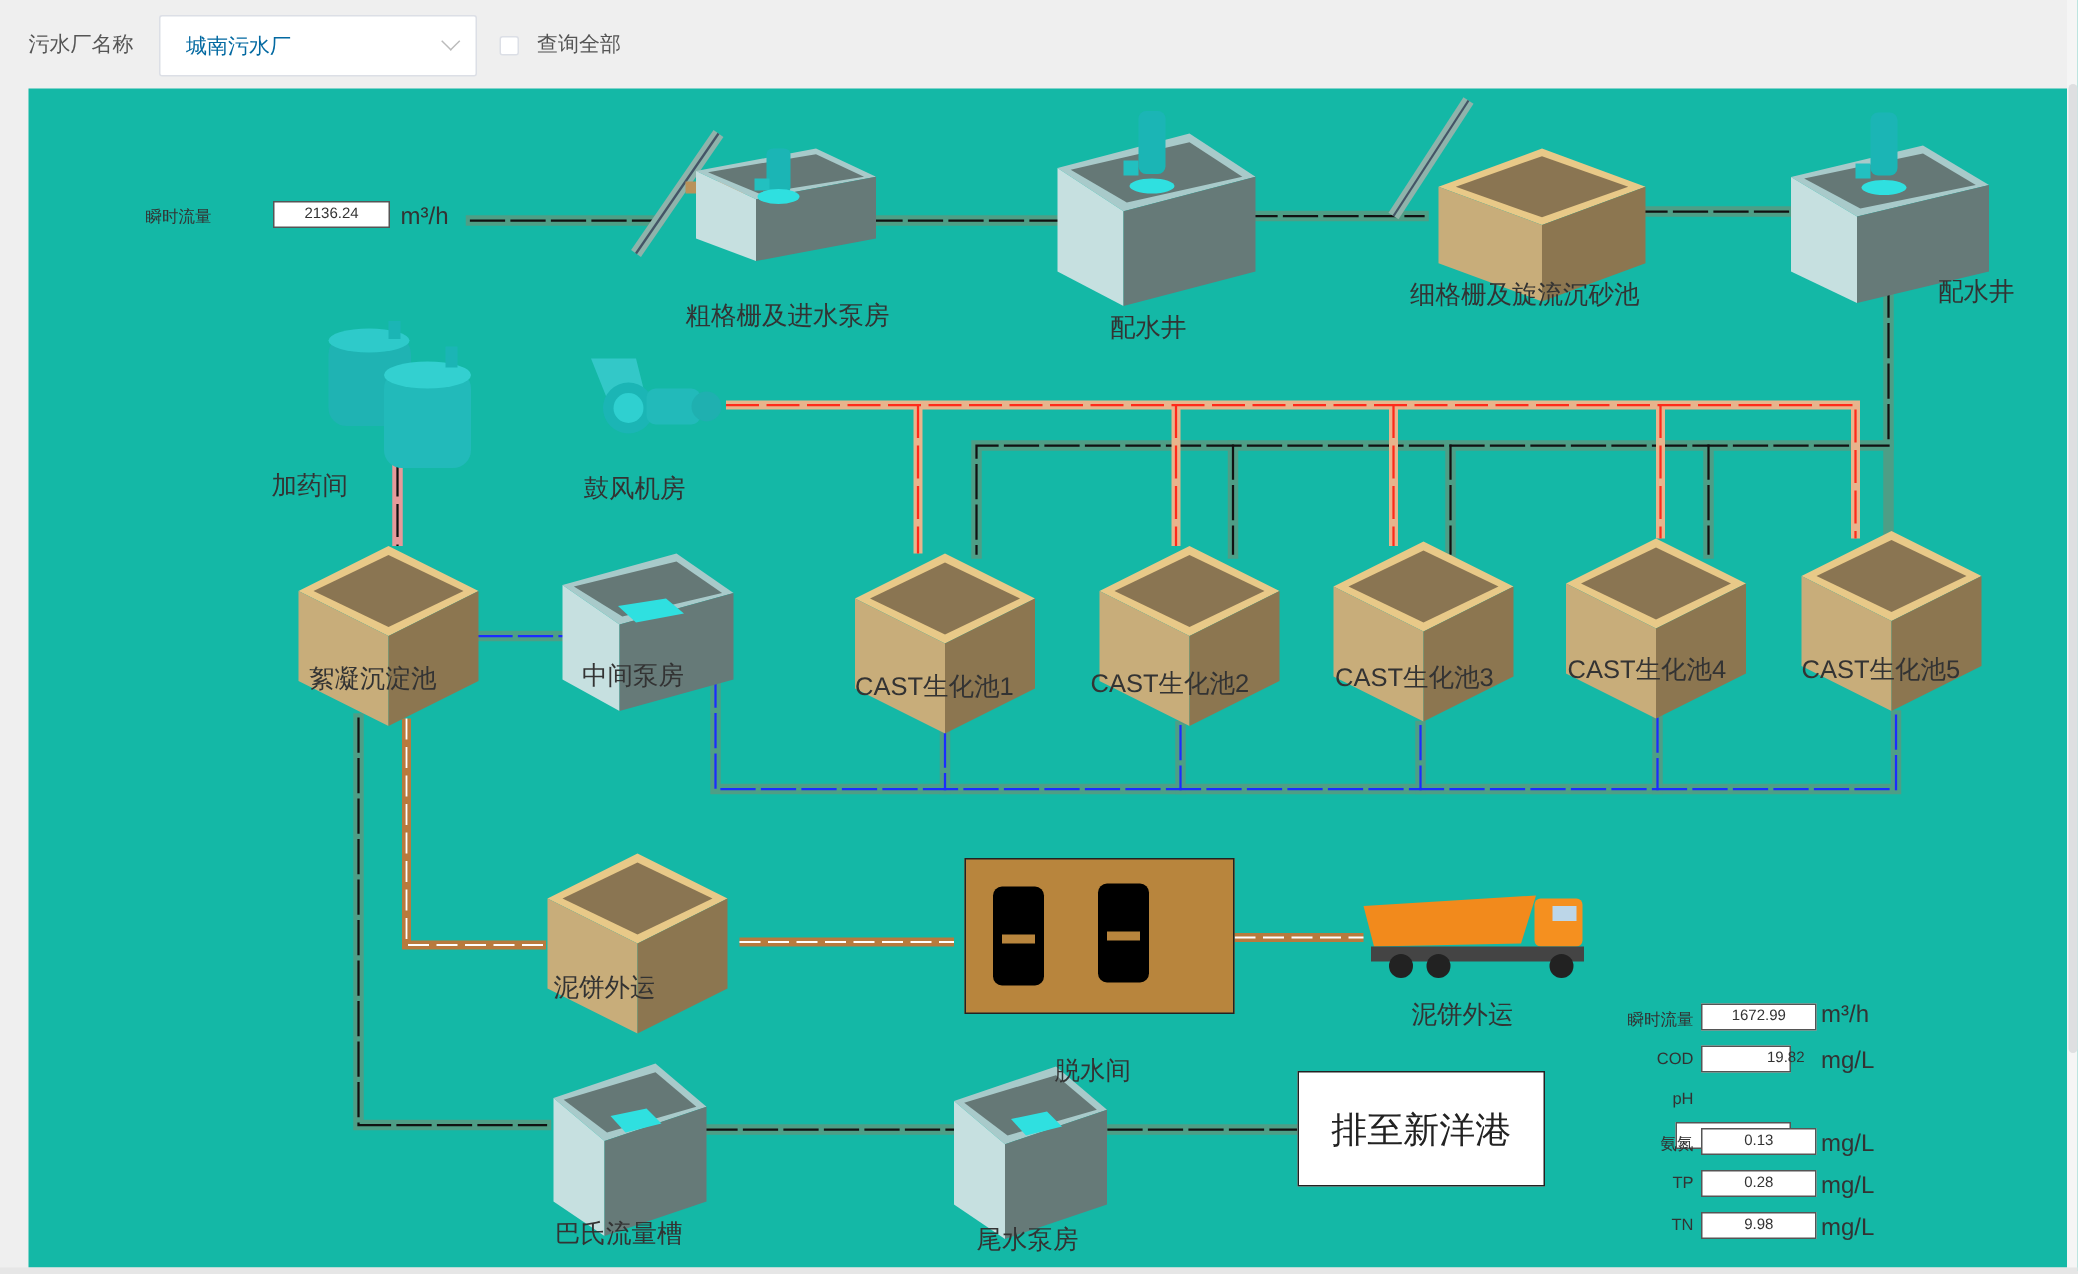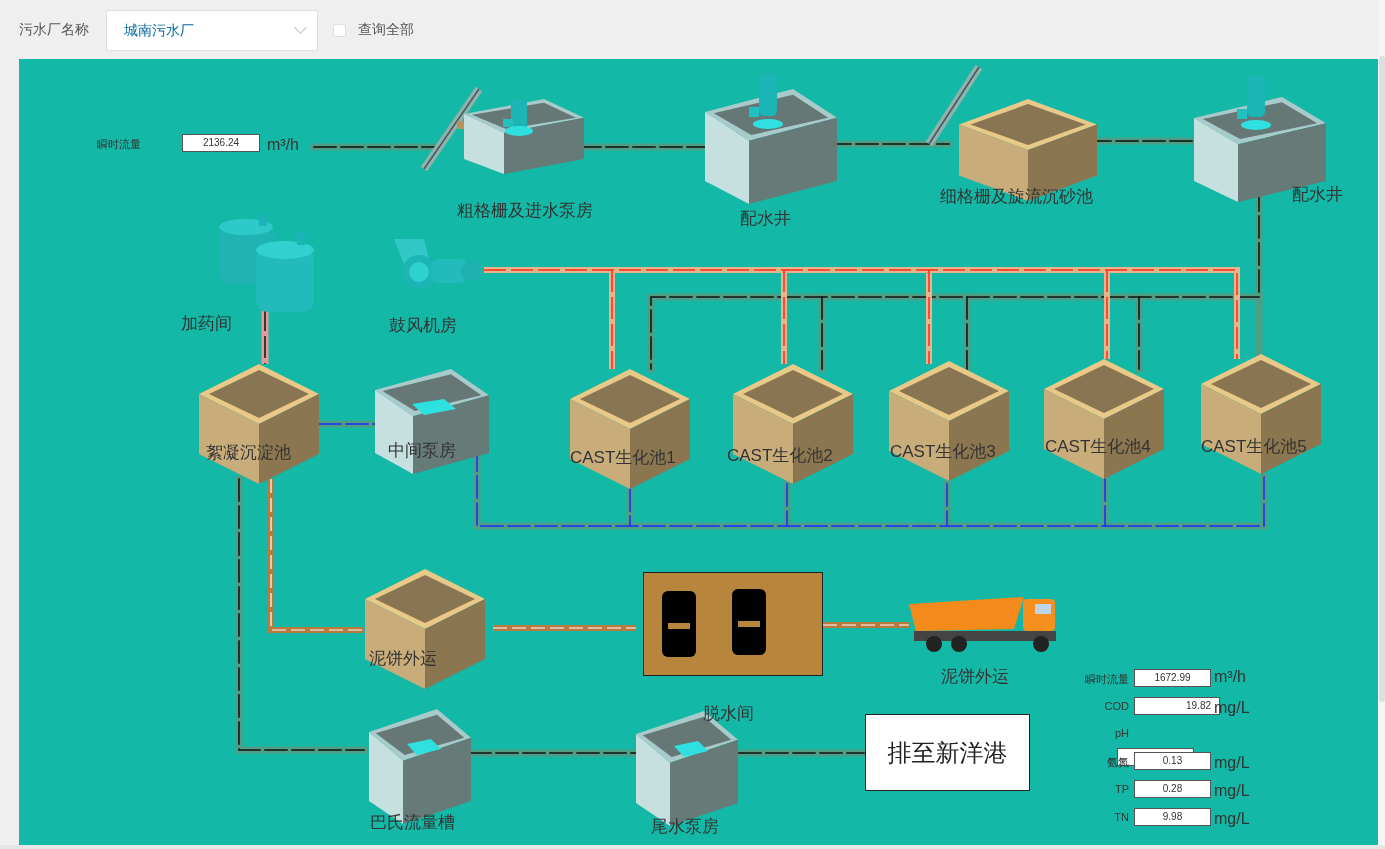--- a/index.html
+++ b/index.html
@@ -274,21 +274,21 @@
 
   <div class="outlet">
     <span>排至新洋港</span>
   </div>
 
   <span class="meter-name" style="left:1050px;top:613px;">瞬时流量</span>
   <span class="meter-box" style="left:1115px;top:610px;width:77px;">1672.99</span>
   <span class="meter-unit" style="left:1195px;top:609px;">m³/h</span>
 
   <span class="meter-name" style="left:1050px;top:641px;">COD</span>
-  <span class="meter-box" style="left:1115px;top:638px;width:86px;padding-left:43px;">19.82</span>
+  <span class="meter-box" style="left:1115px;top:638px;width:60px;padding-left:43px;">19.82</span>
   <span class="meter-unit" style="left:1195px;top:640px;">mg/L</span>
 
   <span class="meter-name" style="left:1050px;top:668px;">pH</span>
   <span class="meter-box" style="left:1098px;top:665px;width:77px;margin-top:24px;">0.00</span>
 
   <span class="meter-name" style="left:1050px;top:696px;">氨氮</span>
   <span class="meter-box" style="left:1115px;top:693px;width:77px;">0.13</span>
   <span class="meter-unit" style="left:1195px;top:695px;">mg/L</span>
 
   <span class="meter-name" style="left:1050px;top:724px;">TP</span>

